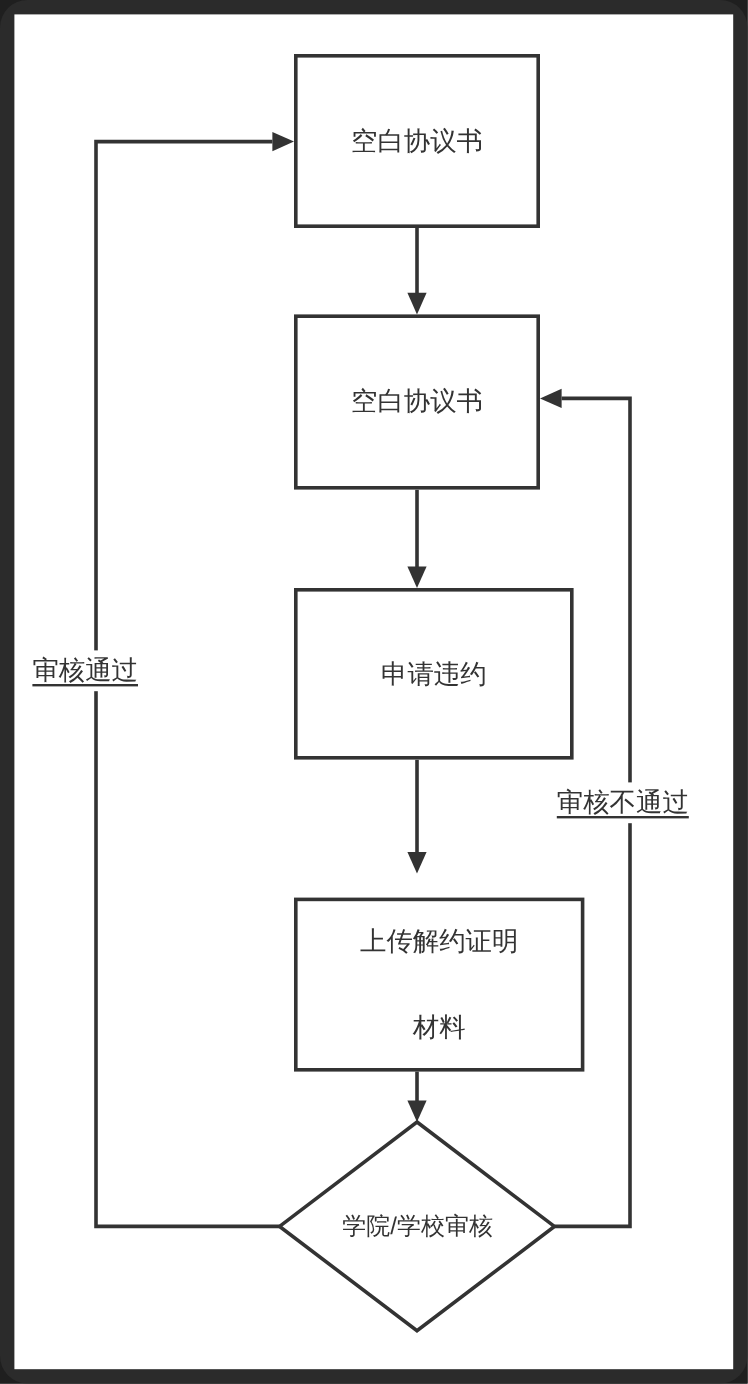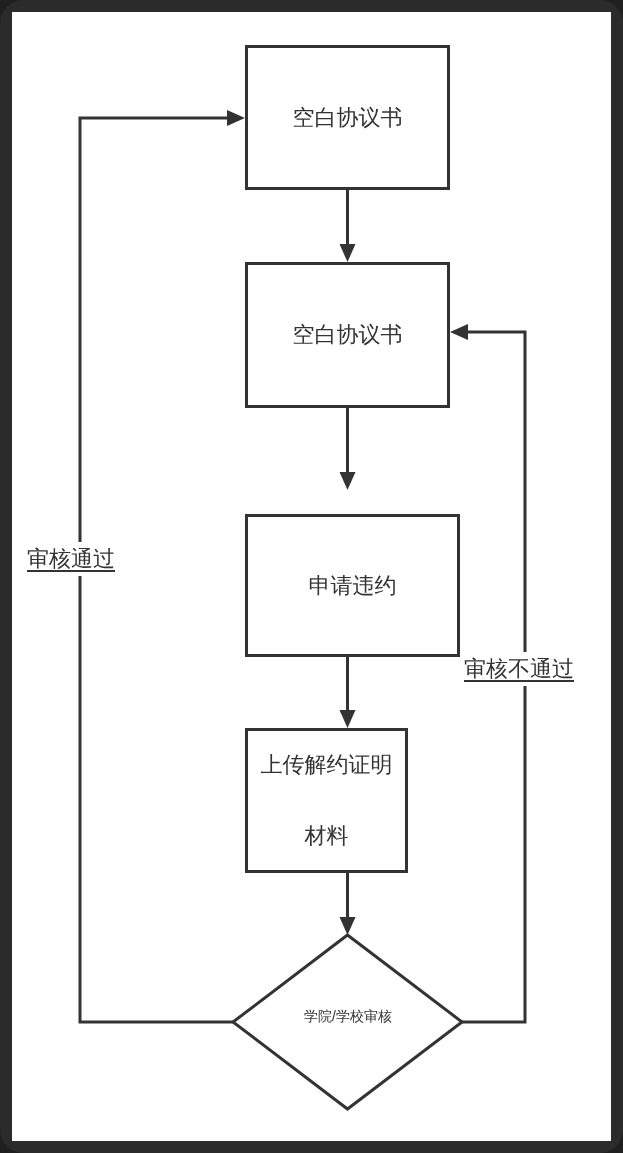--- a/index.html
+++ b/index.html
@@ -40,30 +40,30 @@
     flex-direction: column;
     align-items: center;
     justify-content: center;
     color: #333333;
     font-size: 22px;
     line-height: 1.35;
     text-align: center;
   }
   .node-blank     { left: 245px; top: 45px;  width: 205px; height: 145px; }
   .node-signed    { left: 245px; top: 262px; width: 205px; height: 146px; }
-  .node-breach    { left: 245px; top: 490px; width: 215px; height: 143px; margin-top: 24px; }
-  .node-upload    { left: 245px; top: 728px; width: 163px; height: 145px; gap: 41px; }
+  .node-breach    { left: 245px; top: 490px; width: 233px; height: 143px; }
+  .node-upload    { left: 245px; top: 748px; width: 242px; height: 145px; gap: 41px; }
   .diamond-label {
     position: absolute;
     left: 243px;
     top: 1008px;
     width: 210px;
     text-align: center;
     color: #333333;
-    font-size: 14px;
+    font-size: 20px;
   }
   .edge-label {
     position: absolute;
     background: #ffffff;
     color: #333333;
     font-size: 22px;
     padding: 2px 3px;
     text-decoration: underline;
     text-underline-offset: 4px;
     white-space: nowrap;

